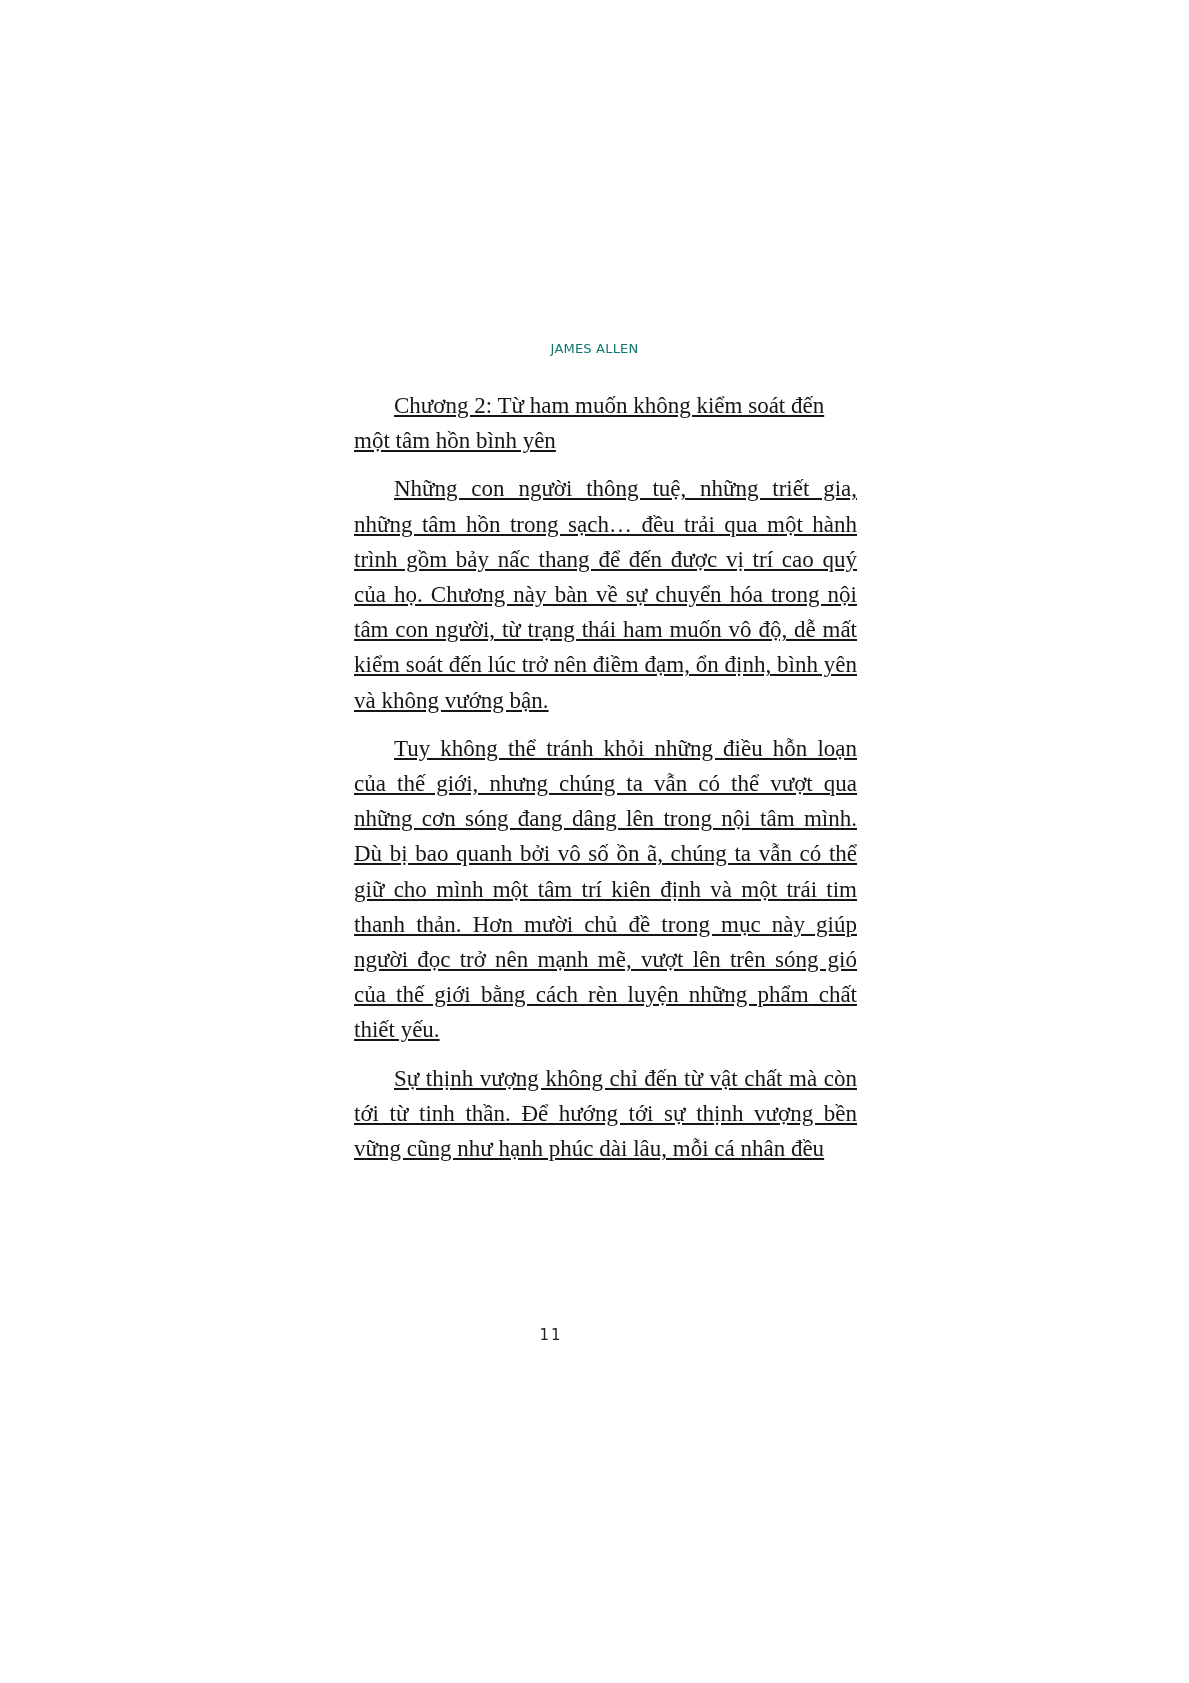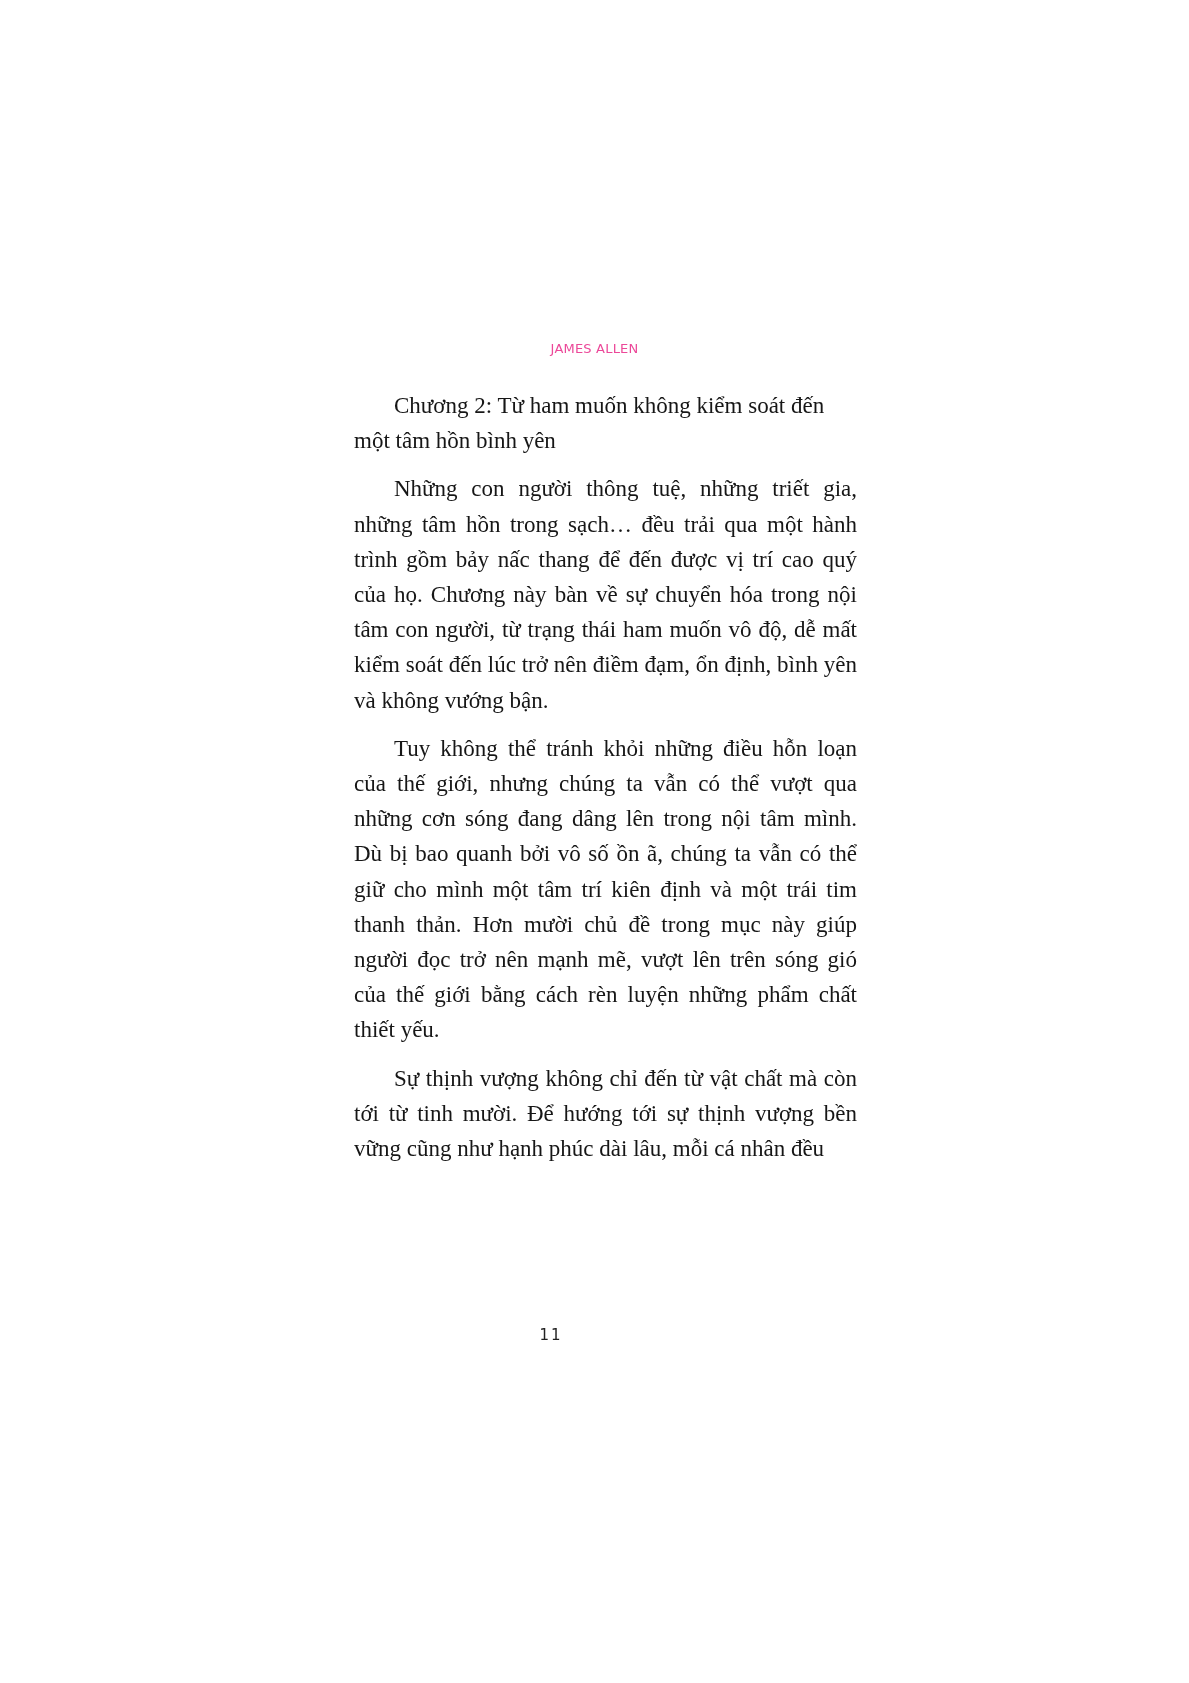--- a/index.html
+++ b/index.html
@@ -16,37 +16,38 @@
     }
     .running-head {
       position: absolute;
       top: 341px;
       left: 0;
       width: 1189px;
       text-align: center;
       font-family: "DejaVu Sans", sans-serif;
       font-size: 13px;
       letter-spacing: 0.2px;
-      color: #ec4899;
+      color: #0f766e;
     }
     .text-block {
       position: absolute;
       top: 388px;
       left: 354px;
       width: 507px;
       font-family: "Liberation Serif", serif;
       font-size: 23px;
       line-height: 35.2px;
       color: #161616;
     }
     .text-block p {
       margin: 0 4px 13px 0;
       text-indent: 40px;
       text-align: justify;
       text-align-last: left;
+      text-decoration: underline;
     }
     .text-block p.heading {
       text-align: left;
     }
     .page-number {
       position: absolute;
       top: 1326px;
       left: 0;
       width: 1102px;
       text-align: center;
@@ -58,16 +59,16 @@
   </style>
 </head>
 <body>
 
 <div class="running-head">JAMES ALLEN</div>
 
 <div class="text-block">
   <p class="heading">Chương 2: Từ ham muốn không kiểm soát đến một tâm hồn bình yên</p>
   <p>Những con người thông tuệ, những triết gia, những tâm hồn trong sạch… đều trải qua một hành trình gồm bảy nấc thang để đến được vị trí cao quý của họ. Chương này bàn về sự chuyển hóa trong nội tâm con người, từ trạng thái ham muốn vô độ, dễ mất kiểm soát đến lúc trở nên điềm đạm, ổn định, bình yên và không vướng bận.</p>
   <p>Tuy không thể tránh khỏi những điều hỗn loạn của thế giới, nhưng chúng ta vẫn có thể vượt qua những cơn sóng đang dâng lên trong nội tâm mình. Dù bị bao quanh bởi vô số ồn ã, chúng ta vẫn có thể giữ cho mình một tâm trí kiên định và một trái tim thanh thản. Hơn mười chủ đề trong mục này giúp người đọc trở nên mạnh mẽ, vượt lên trên sóng gió của thế giới bằng cách rèn luyện những phẩm chất thiết yếu.</p>
-  <p>Sự thịnh vượng không chỉ đến từ vật chất mà còn tới từ tinh mười. Để hướng tới sự thịnh vượng bền vững cũng như hạnh phúc dài lâu, mỗi cá nhân đều</p>
+  <p>Sự thịnh vượng không chỉ đến từ vật chất mà còn tới từ tinh thần. Để hướng tới sự thịnh vượng bền vững cũng như hạnh phúc dài lâu, mỗi cá nhân đều</p>
 </div>
 
 <div class="page-number">11</div>
 
 </body></html>

